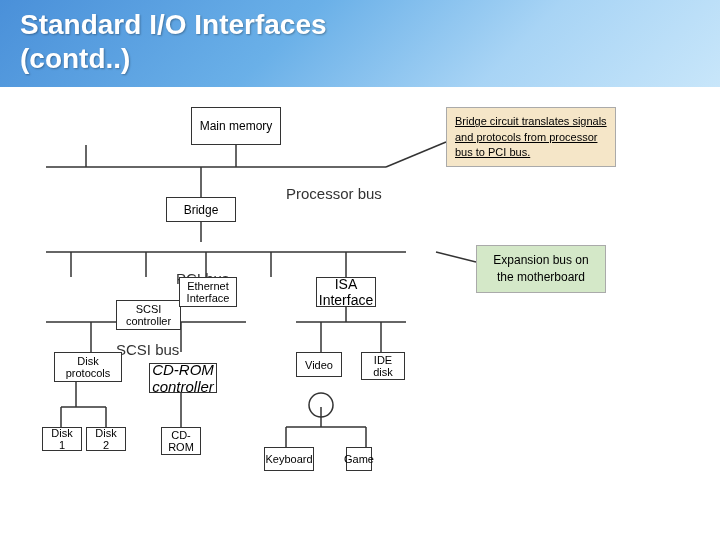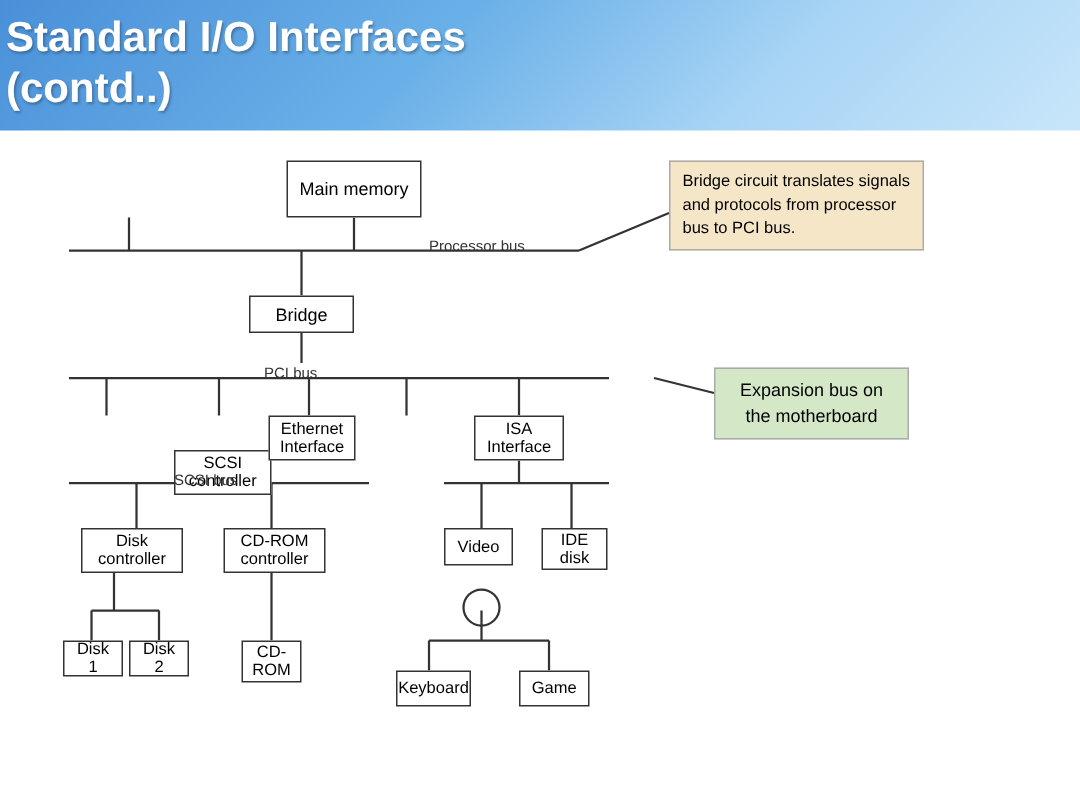--- a/index.html
+++ b/index.html
@@ -8,21 +8,21 @@
       height: 540px;
       overflow: hidden;
       font-family: Arial, sans-serif;
       background: #fff;
       position: relative;
     }
 
     
     .header {
       background: linear-gradient(135deg, #4a90d9 0%, #6ab0e8 40%, #a8d4f5 70%, #c8e6fa 100%);
-      padding: 8px 16px 12px 4px;
+      padding: 8px 16px 12px 20px;
       position: relative;
     }
     .header-title {
       font-size: 28px;
       font-weight: bold;
       color: #fff;
       text-shadow: 1px 1px 2px rgba(0,0,0,0.3);
       line-height: 1.2;
     }
 
@@ -55,20 +55,21 @@
     
     .callout {
       position: absolute;
       background: #f5e6c8;
       border: 1.5px solid #aaa;
       font-size: 11px;
       padding: 6px 8px;
       line-height: 1.4;
       text-align: left;
       width: 170px;
+      text-decoration: underline;
     }
 
     
     .expansion-callout {
       position: absolute;
       background: #d4e8c8;
       border: 1.5px solid #aaa;
       font-size: 12px;
       padding: 6px 8px;
       line-height: 1.4;
@@ -81,22 +82,23 @@
       position: absolute;
       top: 0;
       left: 0;
       width: 100%;
       height: 100%;
       pointer-events: none;
     }
 
     .label-bus {
       position: absolute;
-      font-size: 10px;
+      font-size: 15px;
       color: #333;
+      margin-top: 26px;
     }
   </style>
 </head>
 <body>
 
 <div class="header">
   <div class="header-title">
     <span>Standard I/O Interfaces</span><br>
     <span>(contd..)</span>
   </div>
@@ -182,44 +184,44 @@
       <span>SCSI
 controller</span>
     </div>
 
     <div class="box" style="left:163px; top:180px; width:58px; height:30px; font-size:11px;">
       <span>Ethernet
 Interface</span>
     </div>
 
 
-    <div class="box" style="left:300px; top:180px; width:60px; height:30px; font-size:11px;">
+    <div class="box" style="left:300px; top:180px; width:60px; height:30px; font-size:14px;">
       <span>ISA
 Interface</span>
     </div>
 
     <div class="label-bus" style="left:100px; top:218px;">
       <span>SCSI bus</span>
     </div>
 
     <div class="box" style="left:345px; top:255px; width:44px; height:28px; font-size:11px;">
       <span>IDE
 disk</span>
     </div>
 
     <div class="box" style="left:280px; top:255px; width:46px; height:25px; font-size:11px;">
       <span>Video</span>
     </div>
 
     <div class="box" style="left:38px; top:255px; width:68px; height:30px; font-size:11px;">
       <span>Disk
-controller</span>
-    </div>
-
-    <div class="box" style="left:133px; top:255px; width:68px; height:30px; font-size:11px;">
+protocols</span>
+    </div>
+
+    <div class="box" style="left:133px; top:266px; width:68px; height:30px; font-size:15px;font-style:italic;">
       <span>CD-ROM
 controller</span>
     </div>
 
     <div class="box" style="left:26px; top:330px; width:40px; height:24px; font-size:11px;">
       <span>Disk 1</span>
     </div>
 
     <div class="box" style="left:70px; top:330px; width:40px; height:24px; font-size:11px;">
       <span>Disk 2</span>
@@ -227,21 +229,21 @@
 
     <div class="box" style="left:145px; top:330px; width:40px; height:28px; font-size:11px;">
       <span>CD-
 ROM</span>
     </div>
 
     <div class="box" style="left:248px; top:350px; width:50px; height:24px; font-size:11px;">
       <span>Keyboard</span>
     </div>
 
-    <div class="box" style="left:330px; top:350px; width:47px; height:24px; font-size:11px;">
+    <div class="box" style="left:330px; top:350px; width:26px; height:24px; font-size:11px;">
       <span>Game</span>
     </div>
 
     <svg style="position:absolute; left:292px; top:295px;" width="26" height="26">
       <circle cx="13" cy="13" r="12" fill="none" stroke="#333" stroke-width="1.5"></circle>
     </svg>
 
     <div class="callout" style="left:430px; top:10px;">
       <span>Bridge circuit translates
 signals and protocols from

